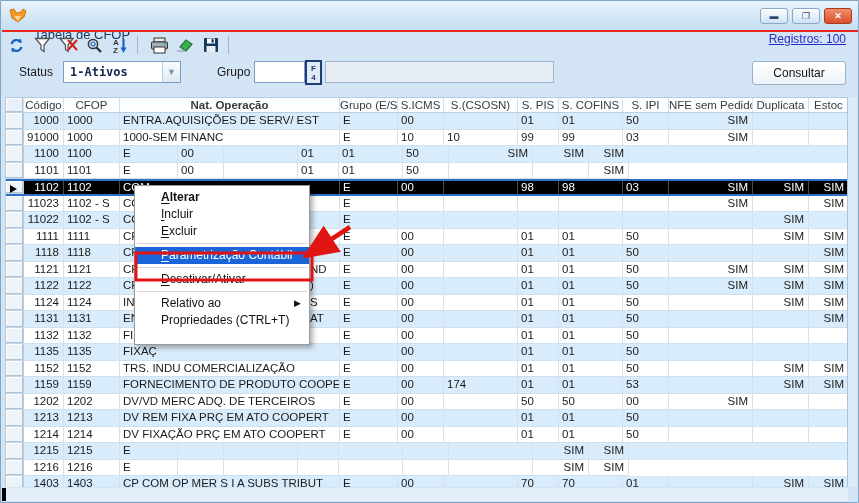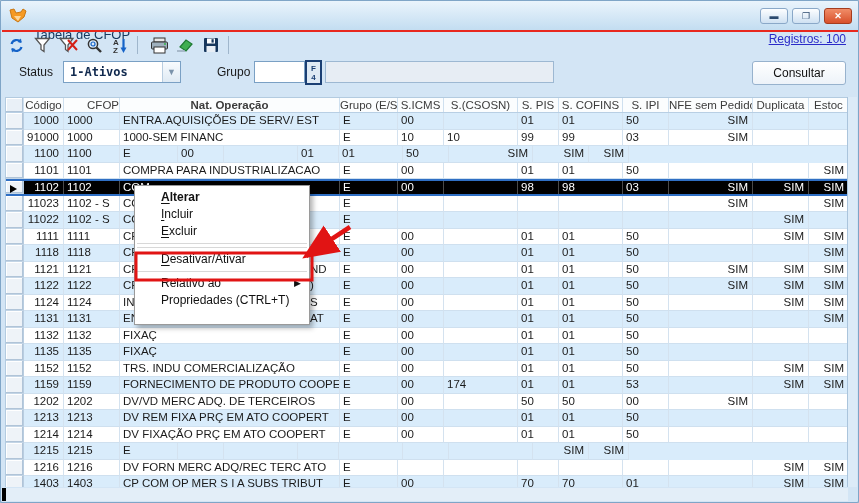--- a/index.html
+++ b/index.html
@@ -158,21 +158,21 @@
   <span class="lbl" style="left:216px;top:64px;">Grupo</span>
   <input class="ginput" value="" style="">
   <div class="f4btn">F<br>4</div>
   <div class="gdesc"></div>
   <div class="consultar">Consultar</div>
 
   <div class="grid">
     <div class="hrow">
         <div class="hcell hgut" style="width: 18px;"></div>
         <div class="hcell" style="width: 40px;">Código</div>
-        <div class="hcell" style="width: 56px; text-align: right;">CFOP</div>
+        <div class="hcell" style="width: 56px;">CFOP</div>
         <div class="hcell" style="width: 220px; font-weight: bold;">Nat. Operação</div>
         <div class="hcell" style="width: 58px;">Grupo (E/S)</div>
         <div class="hcell" style="width: 46px;">S.ICMS</div>
         <div class="hcell" style="width: 74px;">S.(CSOSN)</div>
         <div class="hcell" style="width: 41px;">S. PIS</div>
         <div class="hcell" style="width: 64px;">S. COFINS</div>
         <div class="hcell" style="width: 46px;">S. IPI</div>
         <div class="hcell" style="width: 84px;">NFE sem Pedido</div>
         <div class="hcell" style="width: 56px;">Duplicata</div>
         <div class="hcell" style="width: 40px;">Estoc</div>
@@ -219,21 +219,20 @@
           <div class="cell" style="width: 64px;">01</div>
           <div class="cell" style="width: 46px;">50</div>
           <div class="cell al-r" style="width: 84px;">SIM</div>
           <div class="cell al-r" style="width: 56px;">SIM</div>
           <div class="cell al-r" style="width: 40px;">SIM</div>
         </div>
         <div class="row">
           <div class="gut"></div>
           <div class="cell al-r" style="width: 40px;">1101</div>
           <div class="cell" style="width: 56px;">1101</div>
-          <div class="cell" style="width: 220px;">COMPRA PARA INDUSTRIALIZACAO</div>
           <div class="cell" style="width: 58px;">E</div>
           <div class="cell" style="width: 46px;">00</div>
           <div class="cell" style="width: 74px;"></div>
           <div class="cell" style="width: 41px;">01</div>
           <div class="cell" style="width: 64px;">01</div>
           <div class="cell" style="width: 46px;">50</div>
           <div class="cell al-r" style="width: 84px;"></div>
           <div class="cell al-r" style="width: 56px;"></div>
           <div class="cell al-r" style="width: 40px;">SIM</div>
         </div>
@@ -490,21 +489,20 @@
           <div class="cell" style="width: 64px;"></div>
           <div class="cell" style="width: 46px;"></div>
           <div class="cell al-r" style="width: 84px;"></div>
           <div class="cell al-r" style="width: 56px;">SIM</div>
           <div class="cell al-r" style="width: 40px;">SIM</div>
         </div>
         <div class="row">
           <div class="gut"></div>
           <div class="cell al-r" style="width: 40px;">1216</div>
           <div class="cell" style="width: 56px;">1216</div>
-          <div class="cell" style="width: 220px;">DV FORN MERC ADQ/REC TERC ATO</div>
           <div class="cell" style="width: 58px;">E</div>
           <div class="cell" style="width: 46px;"></div>
           <div class="cell" style="width: 74px;"></div>
           <div class="cell" style="width: 41px;"></div>
           <div class="cell" style="width: 64px;"></div>
           <div class="cell" style="width: 46px;"></div>
           <div class="cell al-r" style="width: 84px;"></div>
           <div class="cell al-r" style="width: 56px;">SIM</div>
           <div class="cell al-r" style="width: 40px;">SIM</div>
         </div>
@@ -527,20 +525,21 @@
   </div>
   <div class="vscroll"></div>
   <div class="hscroll"></div>
   <div class="hthumb"></div>
 
   <div class="menu">
       <div class="mitem bold"><u>A</u>lterar</div>
       <div class="mitem"><u>I</u>ncluir</div>
       <div class="mitem"><u>E</u>xcluir</div>
       <div class="msep"></div>
+      <div class="mitem hl"><u>P</u>arametrização Contábil</div>
       <div class="msep"></div>
       <div class="mitem"><u>D</u>esativar/Ativar</div>
       <div class="msep"></div>
       <div class="mitem">Relativo ao<span class="subarrow">▶</span></div>
       <div class="mitem">Propriedades (CTRL+T)</div>
     </div>
 
   <svg class="annot" viewBox="0 0 859 503">
     <defs>
       <marker id="ah" markerWidth="9" markerHeight="8" refX="7" refY="3.5" orient="auto">

